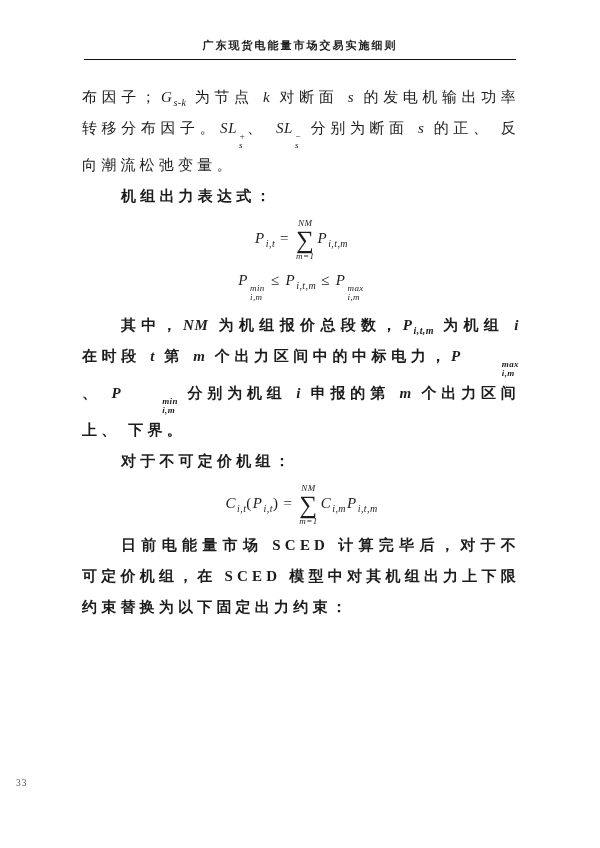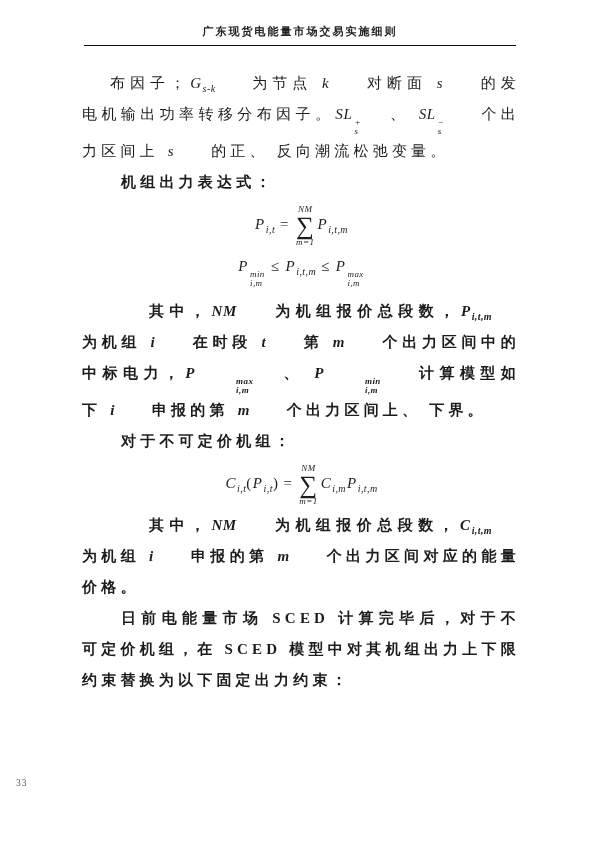--- a/index.html
+++ b/index.html
@@ -4,21 +4,21 @@
 <style>
   html,body{margin:0;padding:0;background:#fff;}
   .page{
     position:relative;
     width:600px;height:848px;
     background:#ffffff;
     font-family:"Liberation Serif","DejaVu Serif",serif;
     color:#1c1c1c;
     overflow:hidden;
   }
-  .header{padding-top:24px;}
+  .header{padding-top:38px;}
   .header-title{
     text-align:center;
     font-size:11px;
     font-weight:bold;
     letter-spacing:2px;
     color:#222;
   }
   .header-rule{
     width:432px;
     margin:6px auto 0 auto;
@@ -28,21 +28,21 @@
   .content{
     margin:22px 80px 0 82px;
     font-size:15px;
     line-height:31px;
     text-align:justify;
     letter-spacing:4.2px;
   }
   .para{margin:0;}
   .indent{text-indent:39px;font-weight:bold;}
   .indent-h{text-indent:53px;}
-  .t{letter-spacing:4.2px;margin-left:28px;}
+  .t{letter-spacing:4.2px;}
   .mi{font-style:italic;letter-spacing:0.6px;padding:0 1px;}
   .isub{
     font-size:10px;font-style:italic;letter-spacing:0.4px;
     vertical-align:-4px;line-height:0;
   }
   .stack{
     display:inline-flex;flex-direction:column;align-items:flex-start;
     font-size:9px;line-height:9px;font-style:italic;letter-spacing:0.4px;
     vertical-align:-6px;margin:0 1px;
   }
@@ -79,21 +79,21 @@
   </div>
 
   <div class="content">
 
     <p class="para"><span class="t">布因子；</span><span class="mi">G</span><span class="isub">s-k</span><span class="t"> 为节点 </span><span class="mi">k</span><span class="t"> 对断面 </span><span class="mi">s</span><span class="t"> 的发电机输出功率转移分布因子。</span><span class="mi">SL</span><span class="stack">
           <span>+</span>
           <span>s</span>
         </span><span class="t">、 </span><span class="mi">SL</span><span class="stack">
           <span>−</span>
           <span>s</span>
-        </span><span class="t"> 个出力区间上 </span><span class="mi">s</span><span class="t"> 的正、 反向潮流松弛变量。</span></p>
+        </span><span class="t"> 分别为断面 </span><span class="mi">s</span><span class="t"> 的正、 反向潮流松弛变量。</span></p>
 
     <p class="para indent">机组出力表达式：</p>
 
     <div class="frm"><span class="mi">P</span><span class="isub">i,t</span><span class="rel">=</span><span class="bigop">
           <span class="lim">NM</span>
           <span class="sigma">∑</span>
           <span class="lim">m=1</span>
         </span><span class="mi">P</span><span class="isub">i,t,m</span></div>
 
     <div class="frm frm-ineq"><span class="mi">P</span><span class="stack">
@@ -103,31 +103,30 @@
           <span>max</span>
           <span>i,m</span>
         </span></div>
 
     <p class="para indent"><span class="t">其中，</span><span class="mi">NM</span><span class="t"> 为机组报价总段数，</span><span class="mi">P</span><span class="isub">i,t,m</span><span class="t"> 为机组 </span><span class="mi">i</span><span class="t"> 在时段 </span><span class="mi">t</span><span class="t"> 第 </span><span class="mi">m</span><span class="t"> 个出力区间中的中标电力，</span><span class="mi">P</span><span class="stack">
           <span>max</span>
           <span>i,m</span>
         </span><span class="t">、 </span><span class="mi">P</span><span class="stack">
           <span>min</span>
           <span>i,m</span>
-        </span><span class="t"> 计算模型如下 </span><span class="mi">i</span><span class="t"> 申报的第 </span><span class="mi">m</span><span class="t"> 个出力区间上、 下界。</span></p>
+        </span><span class="t"> 分别为机组 </span><span class="mi">i</span><span class="t"> 申报的第 </span><span class="mi">m</span><span class="t"> 个出力区间上、 下界。</span></p>
 
     <p class="para indent">对于不可定价机组：</p>
 
     <div class="frm"><span class="mi">C</span><span class="isub">i,t</span><span class="paren">(</span><span class="mi">P</span><span class="isub">i,t</span><span class="paren">)</span><span class="rel">=</span><span class="bigop">
           <span class="lim">NM</span>
           <span class="sigma">∑</span>
           <span class="lim">m=1</span>
         </span><span class="mi">C</span><span class="isub">i,m</span><span class="mi">P</span><span class="isub">i,t,m</span></div>
 
-    <p class="para indent"><span class="t">其中，</span><span class="mi">NM</span><span class="t"> 为机组报价总段数，</span><span class="mi">C</span><span class="isub">i,t,m</span><span class="t"> 为机组 </span><span class="mi">i</span><span class="t"> 申报的第 </span><span class="mi">m</span><span class="t"> 个出力区间对应的能量价格。</span></p>
 
 
 
 
     <p class="para indent">日前电能量市场 SCED 计算完毕后，对于不可定价机组，在 SCED 模型中对其机组出力上下限约束替换为以下固定出力约束：</p>
 
   </div>
 
   <div class="footer">
     <span class="page-number">33</span>

